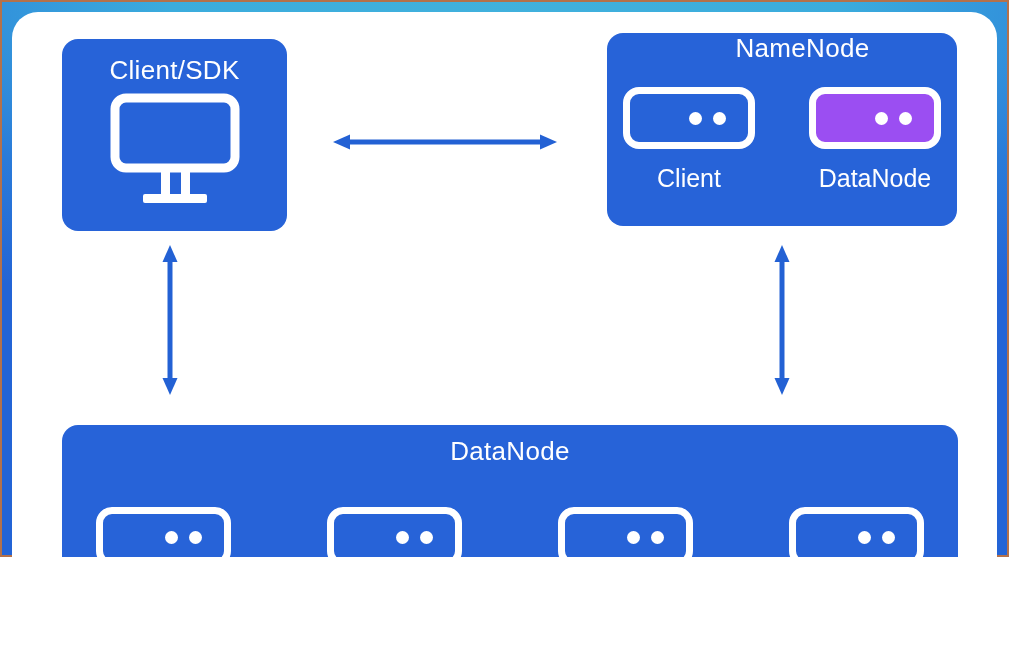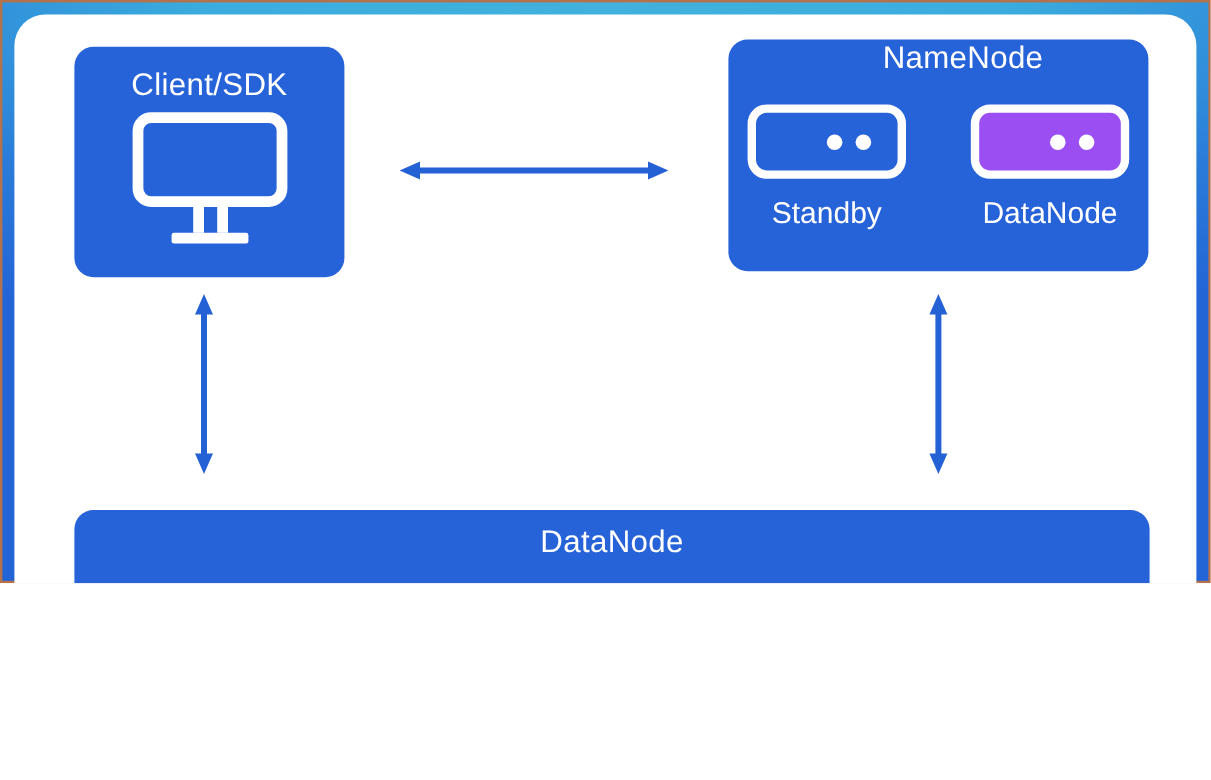--- a/index.html
+++ b/index.html
@@ -1,18 +1,18 @@
 <!DOCTYPE html>
 <html style="--node-blue: #2763d8; --standby-purple: #9b4ef2; --arrow-blue: #2361d4;"><head>
 <meta charset="utf-8">
 <style>
   html,body{margin:0;padding:0;background:#ffffff;}
   body{font-family:"Liberation Sans","DejaVu Sans",sans-serif;}
 
-  .frame{position:relative;width:1009px;height:486px;background:#b4714a;overflow:hidden;}
+  .frame{position:relative;width:1009px;height:557px;background:#b4714a;overflow:hidden;}
   .band{position:absolute;inset:2px;
         background:radial-gradient(95% 60% at 50% 0%, #41b1dd 0%, #3bacdd 35%, #2a7bd9 70%, #2364d6 100%);}
   .canvas{position:absolute;left:12px;top:12px;width:985px;height:626px;
           background:#ffffff;border-radius:26px;}
 
   .node{position:absolute;background:var(--node-blue,#2763d8);border-radius:16px;color:#ffffff;}
   .node--client{left:50px;top:27px;width:225px;height:192px;}
   .node--namenode{left:595px;top:21px;width:350px;height:193px;}
   .node--datanode{left:50px;top:413px;width:896px;height:195px;}
 
@@ -79,21 +79,21 @@
     </div>
 
     <div class="node node--namenode">
       <div class="node-title">NameNode</div>
       <div class="nn-row">
         <div class="nn-col">
           <div class="chip nn-chip">
             <span class="dot"></span>
             <span class="dot"></span>
           </div>
-          <div class="nn-label">Standby</div>
+          <div class="nn-label">Client</div>
         </div>
         <div class="nn-col">
           <div class="chip nn-chip chip--standby">
             <span class="dot"></span>
             <span class="dot"></span>
           </div>
           <div class="nn-label">DataNode</div>
         </div>
       </div>
     </div>

